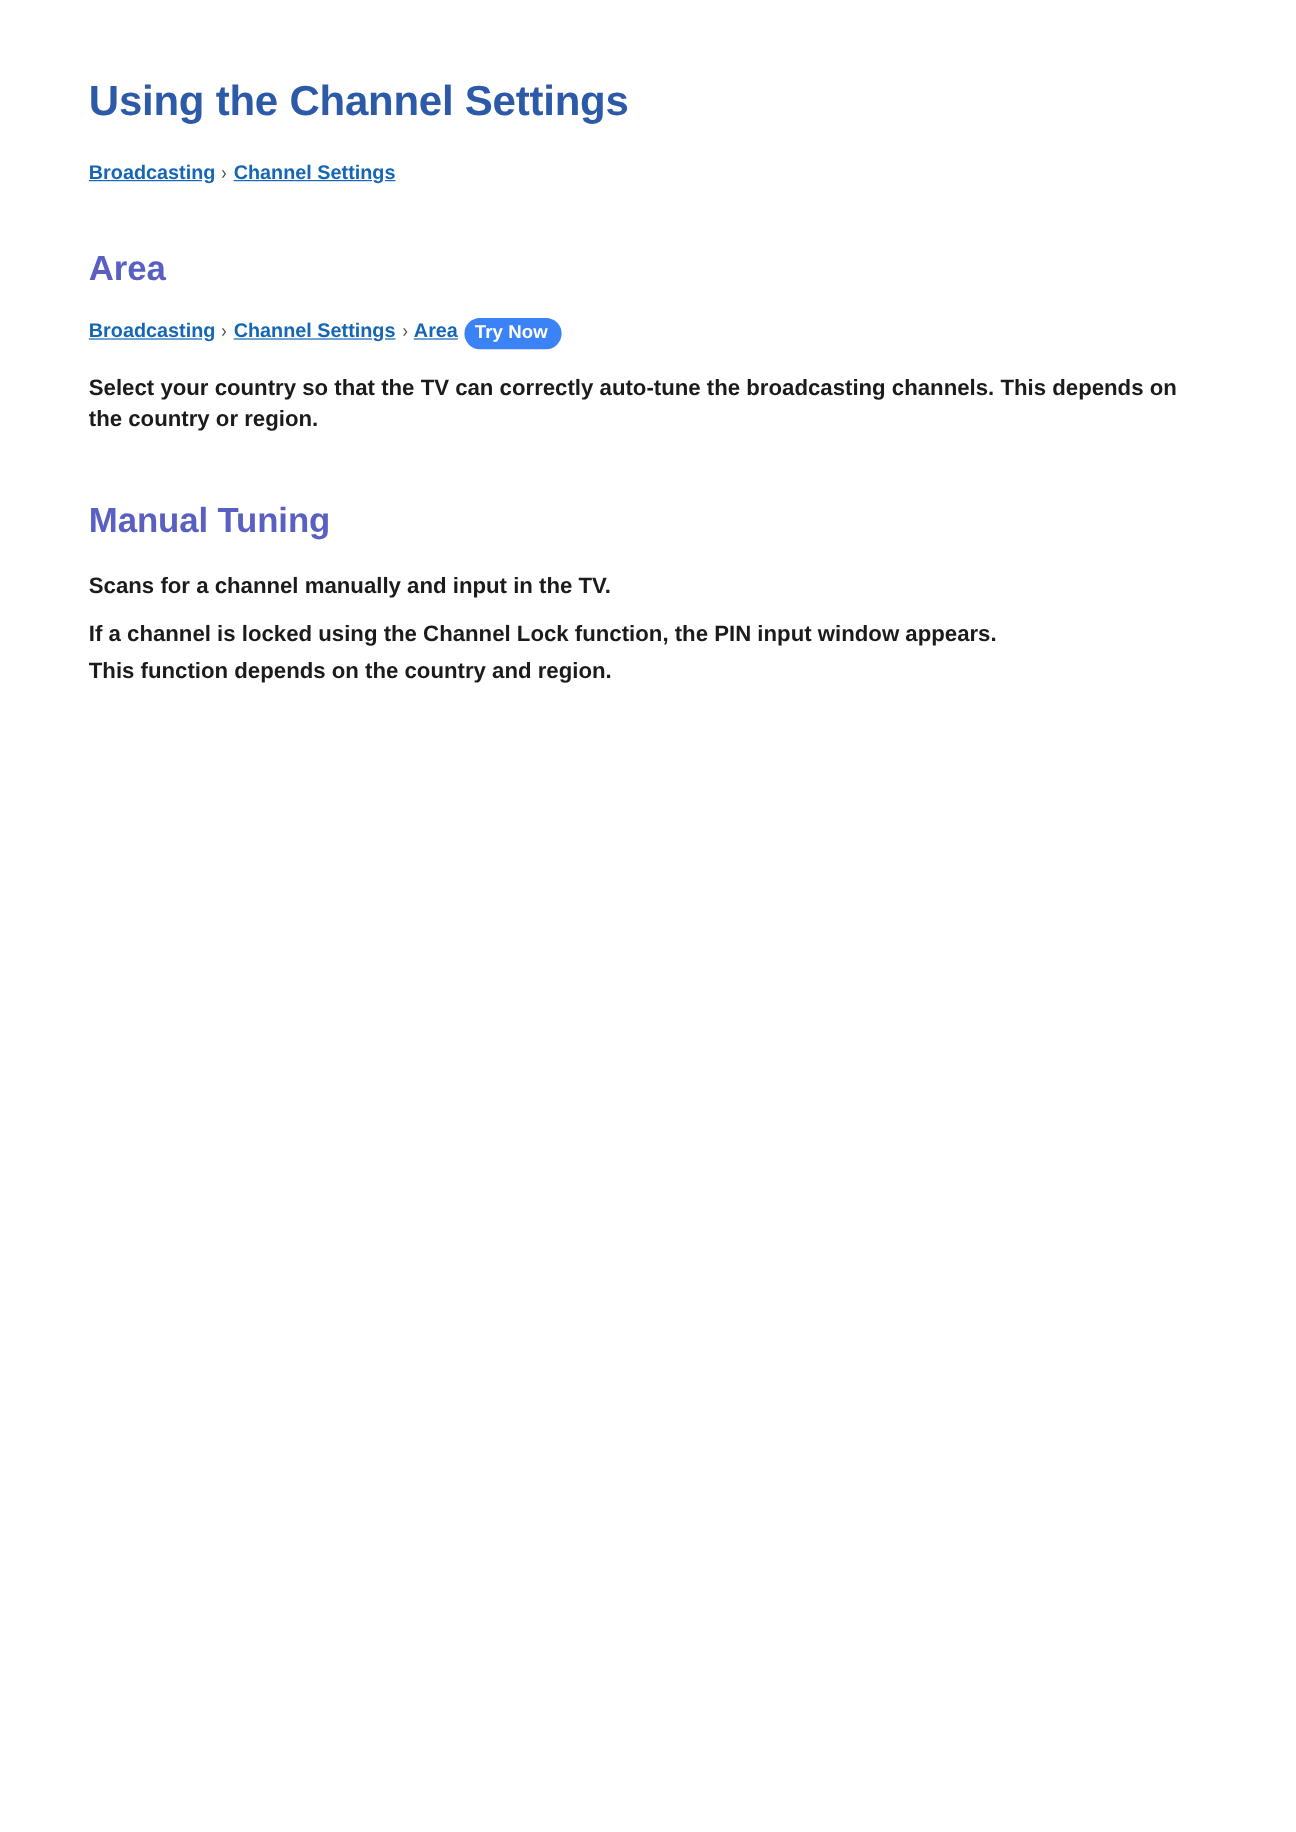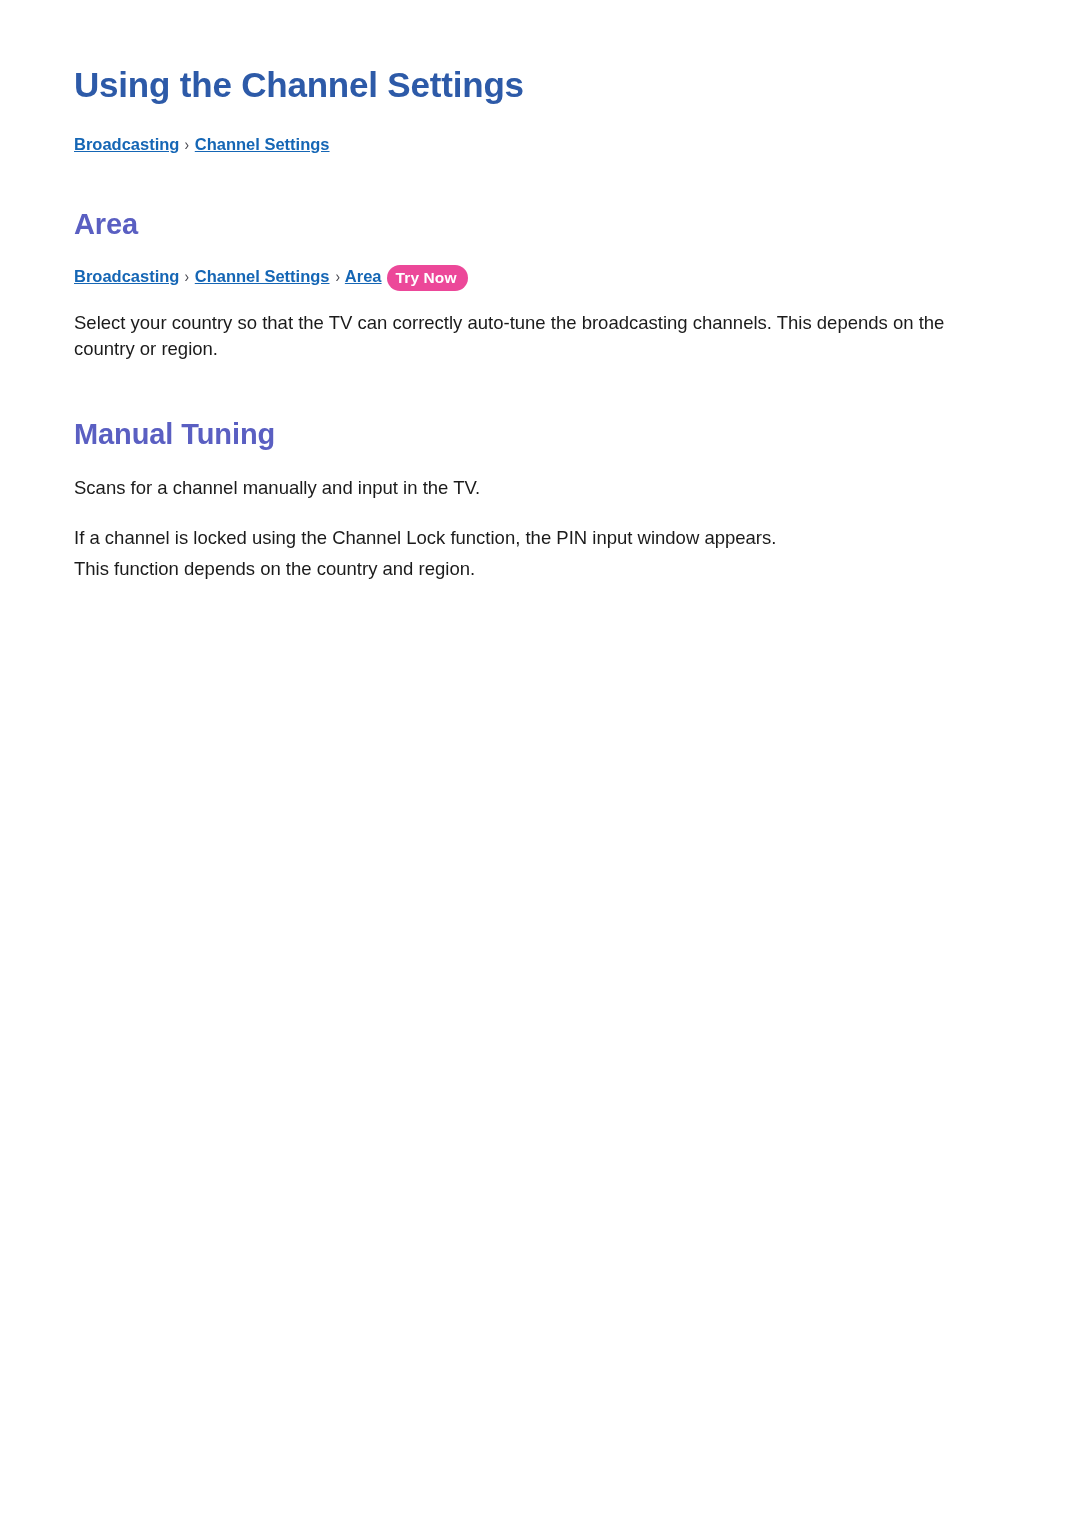--- a/index.html
+++ b/index.html
@@ -72,45 +72,45 @@
   .section-heading.area-heading { padding-top: 53px; }
   .section-heading.manual-heading { padding-top: 55px; }
 
   .breadcrumb-sub {
     margin-top: 22px;
   }
 
   
   .try-now {
     display: inline-block;
-    background: #ec4899;
+    background: #3b82f6;
     color: #ffffff;
     font-size: 15.5px;
     font-weight: bold;
     line-height: 1;
     padding: 5px 11px 6px 9px;
     border-radius: 13px;
     margin-left: 5px;
     position: relative;
     top: 1px;
     letter-spacing: 0.1px;
   }
 
   
   .body-text {
     font-size: 18.5px;
     color: #1b1b1b;
     line-height: 1.42;
-    font-weight: normal;
+    font-weight: bold;
     margin: 0;
     max-width: 910px;
   }
   .para-area-desc { margin-top: 20px; }
   .para-scan     { margin-top: 24px; }
-  .para-lock     { margin-top: 24px; }
+  .para-lock     { margin-top: 14px; }
   .para-depends  { margin-top: 4px; }
 </style>
 </head>
 <body>
 
 <div class="page">
 
   <h1 class="page-title">Using the Channel Settings</h1>
 
   <div class="breadcrumb breadcrumb-top">

